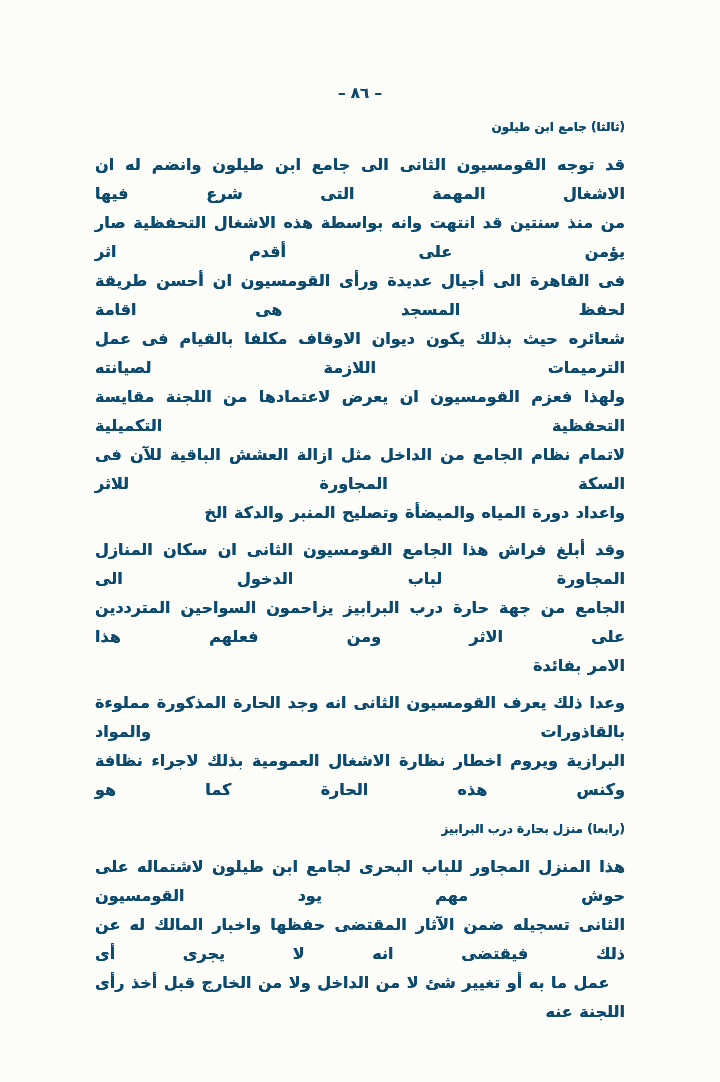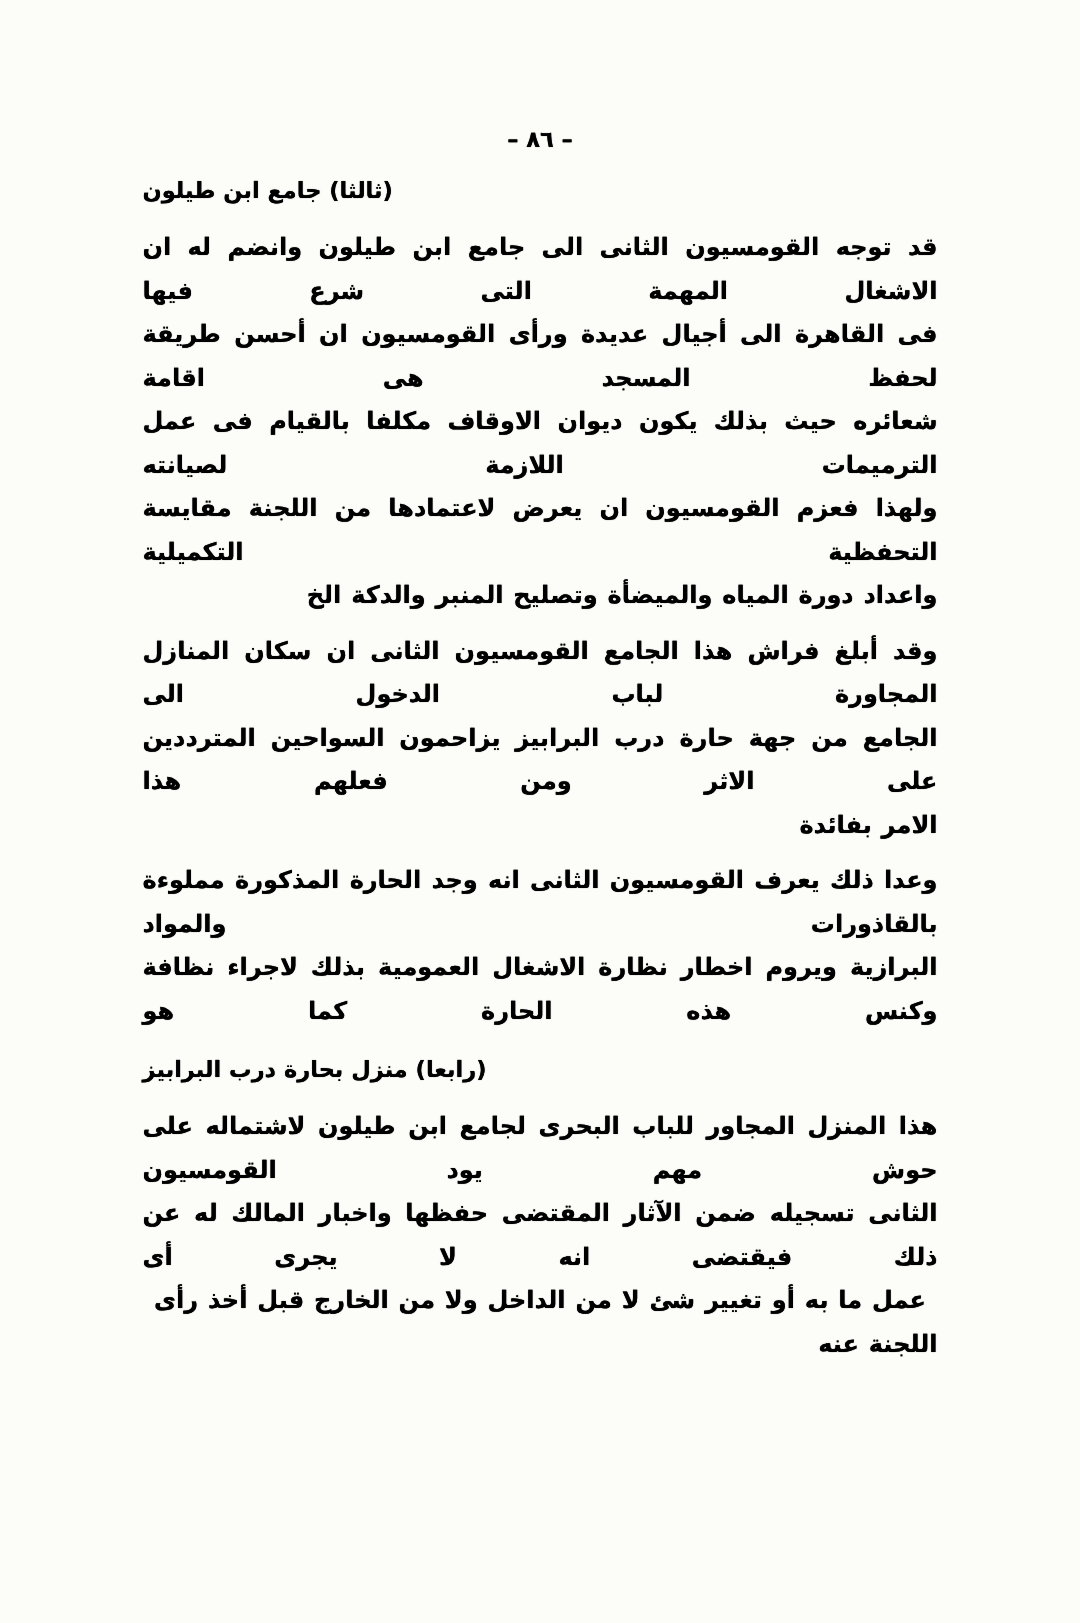--- a/index.html
+++ b/index.html
@@ -8,40 +8,40 @@
     background: #fbfbf8;
   }
   .page {
     position: relative;
     width: 720px;
     height: 1082px;
     background: #fcfcf9;
     box-sizing: border-box;
     direction: rtl;
     font-family: "DejaVu Sans", sans-serif;
-    color: #000000;
+    color: #0c4a6e;
     overflow: hidden;
   }
   .content {
     position: absolute;
     top: 84px;
     right: 95px;
     width: 530px;
   }
   .page-number {
     text-align: center;
     font-size: 15px;
     font-weight: 700;
     letter-spacing: 2px;
     margin-bottom: 12px;
     text-shadow: 0 0 0.5px currentColor;
   }
   .section-heading {
-    text-align: left;
-    font-size: 15px;
+    text-align: right;
+    font-size: 12px;
     font-weight: 700;
     line-height: 26px;
     margin: 12px 0 10px;
     text-shadow: 0 0 0.5px currentColor;
   }
   .section:first-of-type .section-heading {
     margin-top: 0;
   }
   .para {
     margin: 0 0 8px;
@@ -49,39 +49,41 @@
   .line {
     font-size: 16px;
     font-weight: 700;
     line-height: 29px;
     text-align: justify;
     text-align-last: justify;
     text-shadow: 0 0 0.5px currentColor;
     word-spacing: 1px;
   }
   .line.short {
-    text-align: center;
+    text-align: left;
     text-align-last: right;
   }
 </style>
 </head>
 <body>
 
 <div class="page">
   <div class="content">
 
     <div class="page-number">– ٨٦ –</div>
 
     <div class="section">
       <div class="section-heading">(ثالثا)  جامع ابن طيلون</div>
       <div class="para">
         <div class="line">قد توجه القومسيون الثانى الى جامع ابن طيلون وانضم له ان الاشغال المهمة التى شرع فيها</div>
+        <div class="line">من منذ سنتين قد انتهت وانه بواسطة هذه الاشغال التحفظية صار يؤمن على أقدم اثر</div>
         <div class="line">فى القاهرة الى أجيال عديدة ورأى القومسيون ان أحسن طريقة لحفظ المسجد هى اقامة</div>
         <div class="line">شعائره حيث بذلك يكون ديوان الاوقاف مكلفا بالقيام فى عمل الترميمات اللازمة لصيانته</div>
         <div class="line">ولهذا فعزم القومسيون ان يعرض لاعتمادها من اللجنة مقايسة التحفظية التكميلية</div>
+        <div class="line">لاتمام نظام الجامع من الداخل مثل ازالة العشش الباقية للآن فى السكة المجاورة للاثر</div>
         <div class="line short">واعداد دورة المياه والميضأة وتصليح المنبر والدكة الخ</div>
       </div>
       <div class="para">
         <div class="line">وقد أبلغ فراش هذا الجامع القومسيون الثانى ان سكان المنازل المجاورة لباب الدخول الى</div>
         <div class="line">الجامع من جهة حارة درب البرابيز يزاحمون السواحين المترددين على الاثر ومن فعلهم هذا</div>
         <div class="line short">الامر بفائدة</div>
       </div>
       <div class="para">
         <div class="line">وعدا ذلك يعرف القومسيون الثانى انه وجد الحارة المذكورة مملوءة بالقاذورات والمواد</div>
         <div class="line">البرازية ويروم اخطار نظارة الاشغال العمومية بذلك لاجراء نظافة وكنس هذه الحارة كما هو</div>

